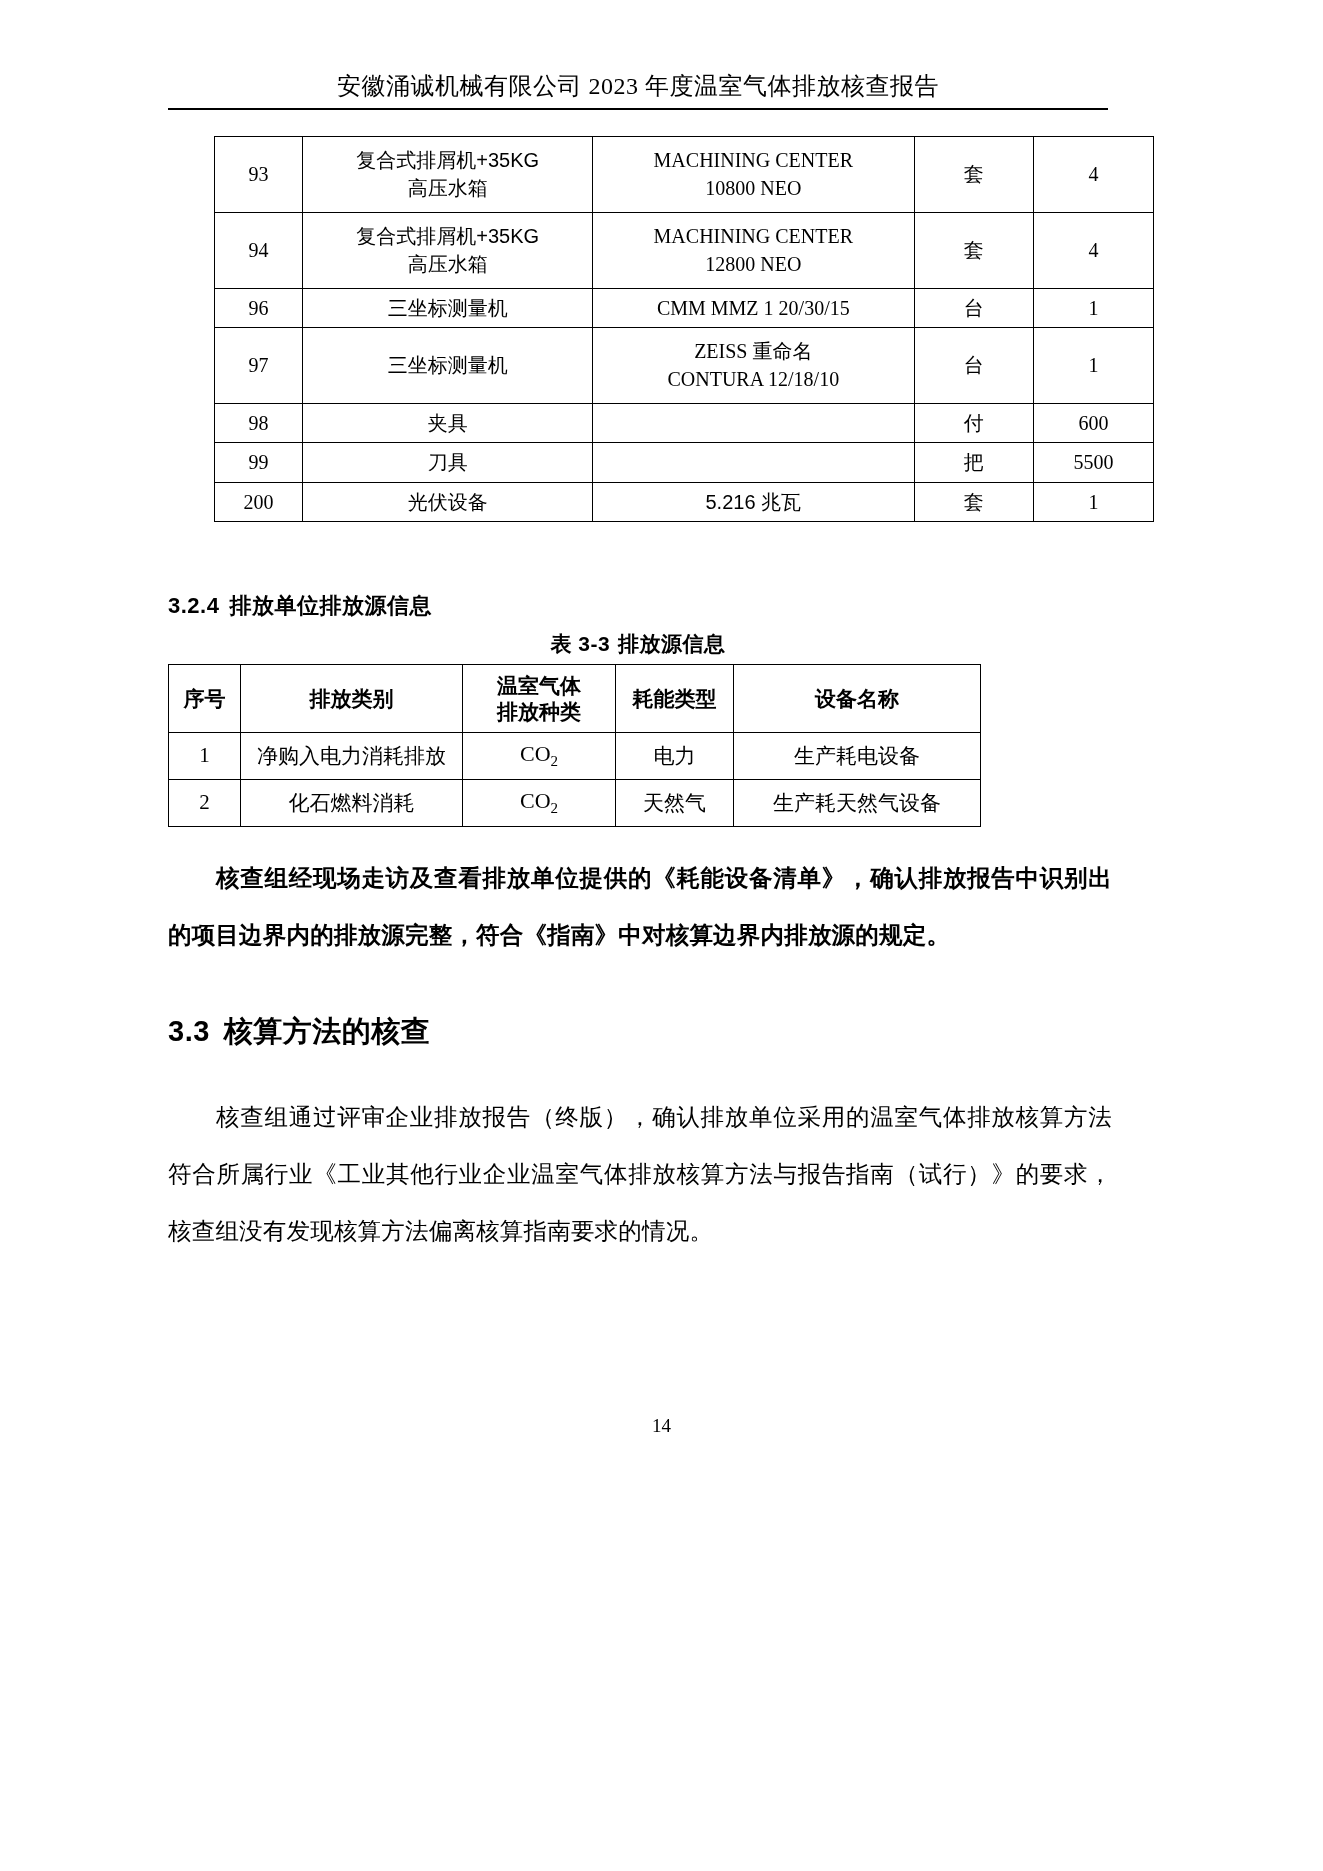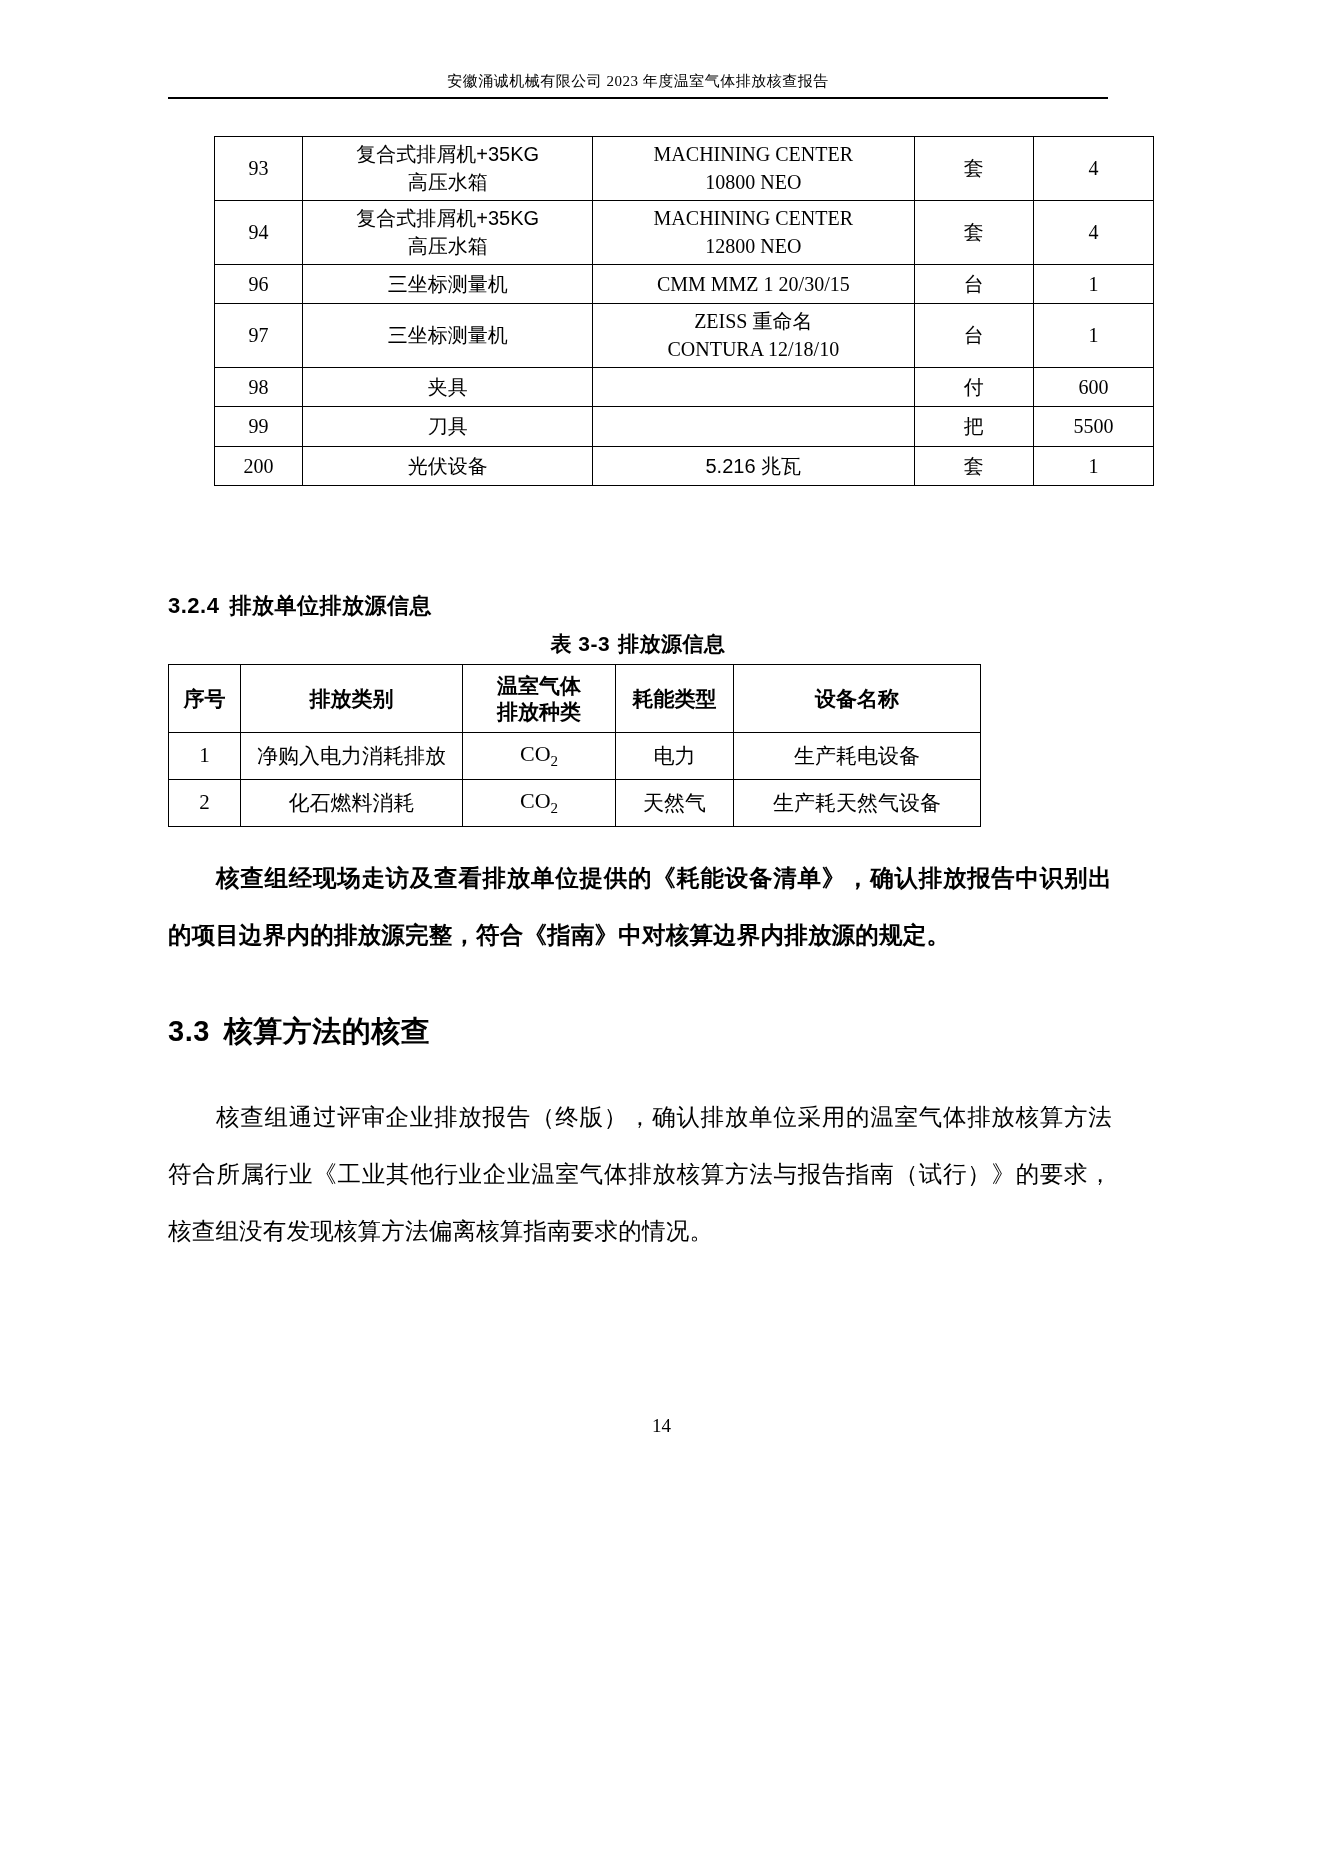--- a/index.html
+++ b/index.html
@@ -25,21 +25,21 @@
   }
   
   .header-wrap {
     position: absolute;
     left: 168px;
     top: 72px;
     width: 940px;
   }
   .header-title {
     text-align: center;
-    font-size: 15px;
+    font-size: 24px;
     letter-spacing: 0.5px;
     line-height: 1.2;
     white-space: nowrap;
   }
   .header-rule {
     margin-top: 7px;
     border-bottom: 2.4px solid #000;
     width: 100%;
   }
   
@@ -62,21 +62,21 @@
     margin-left: 36px;
   }
   table.equip {
     width: 940px;
     font-size: 20px;
   }
   table.equip td {
     line-height: 1.42;
     padding: 5px 3px;
   }
-  table.equip td.two-line { padding: 3px 3px; }
+  table.equip td.two-line { padding: 9px 3px; }
   .c-no    { width: 70px; }
   .c-name  { width: 230px; }
   .c-model { width: 255px; }
   .c-unit  { width: 95px; }
   .c-qty   { width: 95px; }
   .cn { font-family: "Liberation Sans", "DejaVu Sans", sans-serif; }
   .en { font-family: "Liberation Serif", "DejaVu Serif", serif; }
   .cell-line { display: block; }
   
   .h4 {

